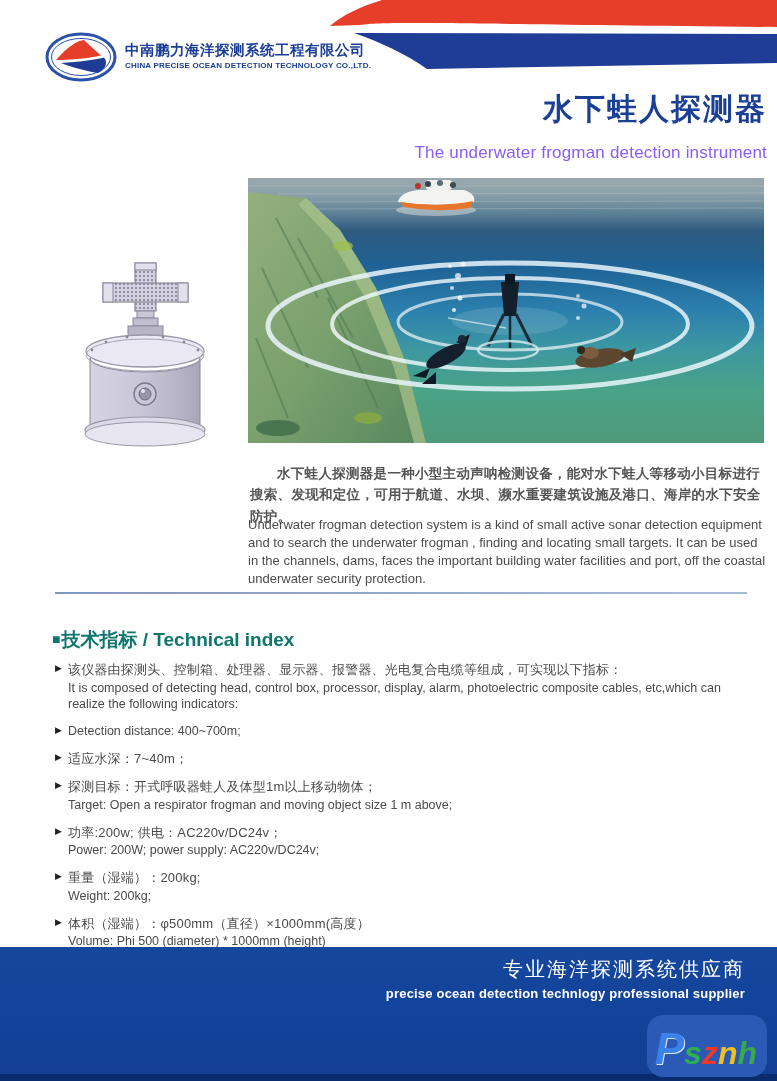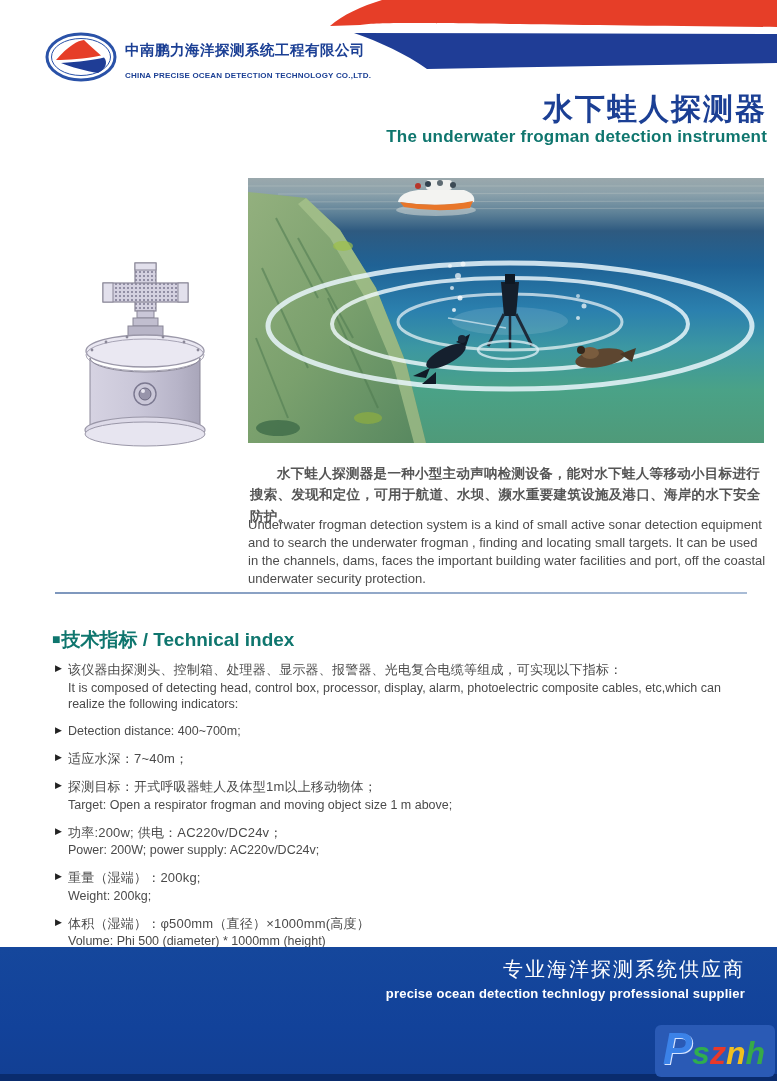--- a/index.html
+++ b/index.html
@@ -5,26 +5,26 @@
   html,body{margin:0;padding:0;background:#e9e9e9;}
   .page{
     position:relative;width:777px;height:1081px;margin:0 auto;
     background:#ffffff;overflow:hidden;
     font-family:"Liberation Sans","DejaVu Sans",sans-serif;
   }
   
   .logo{position:absolute;left:44px;top:31px;width:74px;height:52px;}
   .company{position:absolute;left:125px;top:42px;line-height:1.15;}
   .company-cn{font-size:14.5px;font-weight:bold;color:#1b3f94;letter-spacing:.5px;}
-  .company-en{font-size:8px;font-weight:bold;color:#1b3f94;letter-spacing:.2px;margin-top:12px;}
+  .company-en{font-size:8px;font-weight:bold;color:#1b3f94;letter-spacing:.2px;margin-top:2px;}
   .swoosh{position:absolute;right:0;top:0;width:447px;height:80px;}
   
   .title-block{position:absolute;right:10px;top:92px;text-align:right;}
   .title-cn{font-size:30px;font-weight:bold;color:#1b3f94;letter-spacing:2px;line-height:1.1;}
-  .title-en{font-size:17px;font-weight:bold;color:#0f766e;margin-top:2px;letter-spacing:.2px;}
+  .title-en{font-size:17px;font-weight:normal;color:#8b5cf6;margin-top:18px;letter-spacing:.2px;}
   
   .device-art{position:absolute;left:82px;top:258px;width:126px;height:192px;}
   .photo{position:absolute;left:248px;top:178px;width:516px;height:265px;overflow:hidden;}
   .photo svg{display:block;}
   
   .intro-cn{position:absolute;left:250px;top:449px;width:516px;
     font-size:13.5px;color:#555;line-height:1.6;text-indent:2em;letter-spacing:.3px;font-weight:bold;}
   .intro-en{position:absolute;left:248px;top:503px;width:518px;
     font-size:13px;color:#4c4c4c;line-height:1.38;}
   
@@ -39,22 +39,22 @@
   .tech-cn{font-size:13px;color:#4a4a4a;line-height:1.35;letter-spacing:.2px;}
   .tech-en{font-size:12.5px;color:#4a4a4a;line-height:1.28;margin-top:1px;}
   
   .footer{position:absolute;left:0;right:0;bottom:0;height:134px;}
   .footer-band{position:absolute;left:0;right:0;top:0;height:134px;
     background:linear-gradient(180deg,#15479c 0%,#12429a 60%,#123f93 100%);}
   .footer-strip{position:absolute;left:0;right:0;bottom:0;height:7px;background:#0a2c6e;}
   .footer-text{position:absolute;right:32px;top:9px;text-align:right;color:#fff;}
   .footer-cn{font-size:20px;letter-spacing:2px;}
   .footer-en{font-size:13px;font-weight:bold;margin-top:3px;letter-spacing:.2px;}
-  .watermark{position:absolute;right:2px;bottom:4px;padding:2px 10px 6px 8px;
-    background:#2a5ab5;border-radius:6px;white-space:nowrap;}
+  .watermark{position:absolute;right:10px;bottom:4px;padding:12px 10px 6px 8px;
+    background:#2a5ab5;border-radius:16px;white-space:nowrap;}
   .watermark span{font-weight:bold;font-style:italic;font-size:32px;line-height:1;}
   .wm-l0{font-size:44px !important;color:#3b82e8;text-shadow:1px 1px 0 #d9e6ff;}
   .wm-l1{color:#2fae4e;}
   .wm-l2{color:#e8392a;}
   .wm-l3{color:#f0c020;}
   .wm-l4{color:#37a948;}
 </style>
 </head>
 <body>
 

